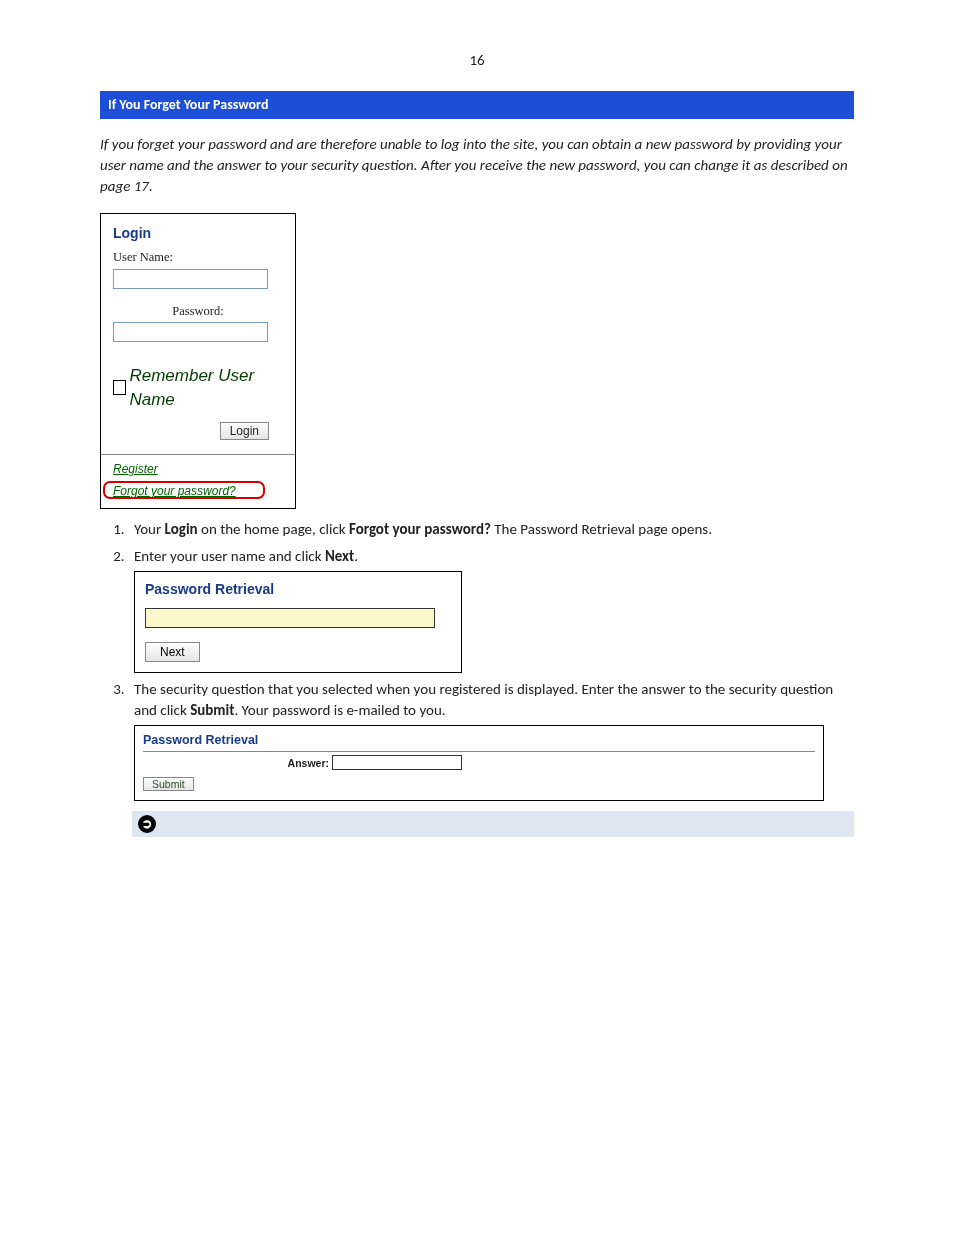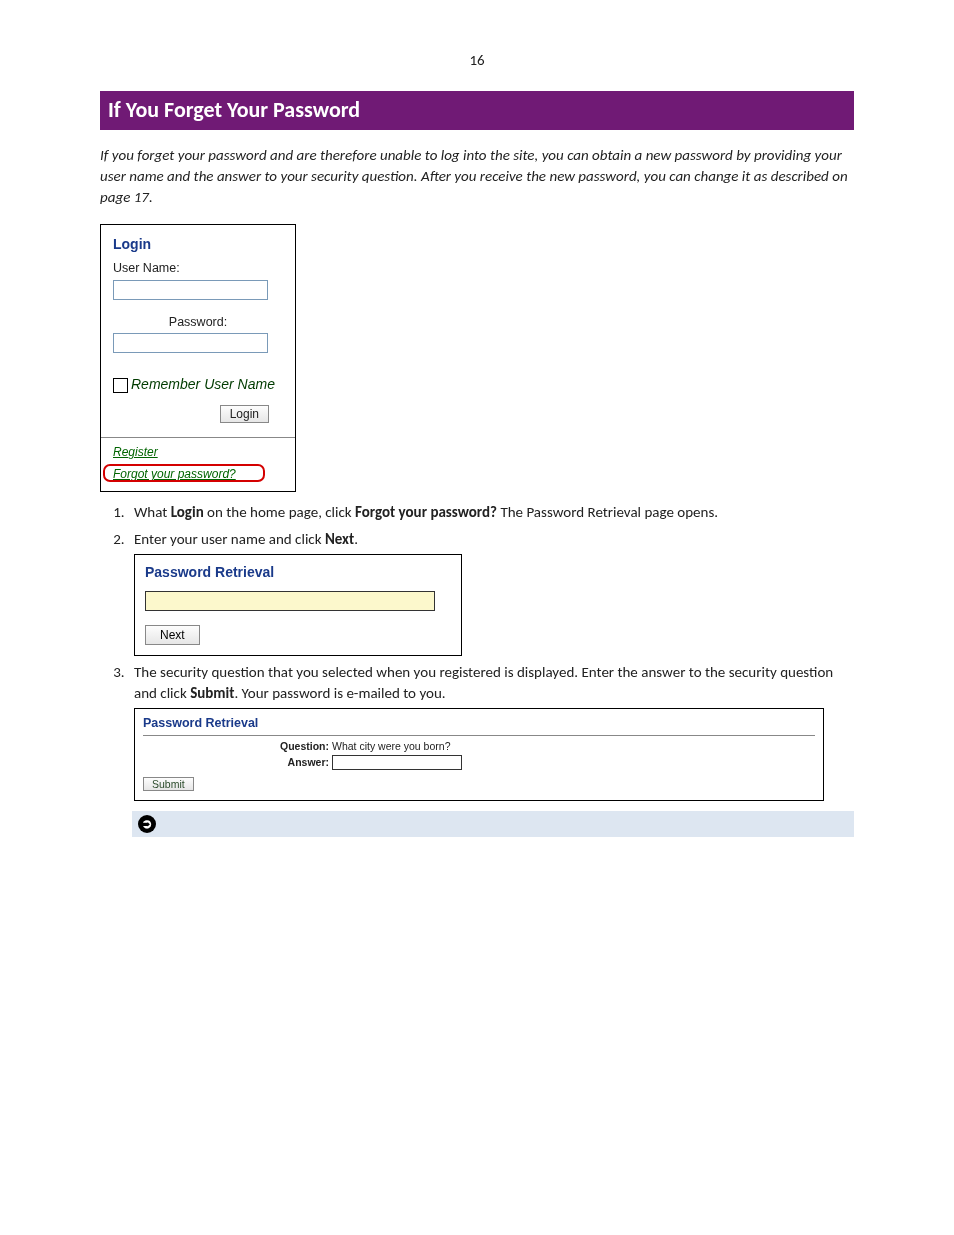--- a/index.html
+++ b/index.html
@@ -10,59 +10,59 @@
       color: #222;
       font-size: 15px;
       line-height: 1.4;
     }
     .page-number {
       text-align: center;
       font-size: 15px;
       margin-bottom: 20px;
     }
     .section-heading {
-      background: #701a75;
+      background: #1d4ed8;
       color: #fff;
       font-weight: bold;
-      font-size: 22px;
+      font-size: 14px;
       padding: 4px 8px;
       margin-bottom: 12px;
     }
     .intro-para { margin-bottom: 16px; font-style: italic; }
     .login-panel {
       border: 1.5px solid #000;
       width: 196px;
       padding: 10px 12px 8px 12px;
       font-family: Tahoma, Arial, sans-serif;
       font-size: 12.5px;
       margin-bottom: 10px;
     }
     .login-heading {
       color: #1a3a8a;
       font-weight: bold;
       font-size: 14px;
       margin-bottom: 2px;
     }
-    .field-label { margin-top: 6px; margin-bottom: 2px; }
+    .field-label { margin-top: 6px; margin-bottom: 2px; font-family: Liberation Serif, serif; }
     .login-panel input.txt {
       width: 155px;
       height: 20px;
       border: 1px solid #7a9ab8;
       background: #fff;
       font-size: 12px;
       padding: 1px 3px;
     }
     .remember-row {
       margin-top: 22px;
       display: flex;
       align-items: center;
       gap: 3px;
       font-style: italic;
       color: #003b00;
-      font-size: 14px;
+      font-size: 17px;
     }
     .remember-row .cb {
       width: 15px; height: 15px;
       border: 1.5px solid #000;
       background: #fff;
       display: inline-block;
     }
     .login-btn-row { text-align: right; margin-top: 10px; padding-right: 14px; }
     .login-btn {
       background: linear-gradient(#fdfdfd,#e6e6e6);
@@ -218,43 +218,39 @@
     <a href="#" class="login-link">Register</a>
   </div>
   <div class="forgot-row">
     <span class="forgot-highlight"></span>
     <a href="#" class="login-link">Forgot your password?</a>
   </div>
 </div>
 
 <ol class="steps">
   <li>
-    <span>What </span><b>Login</b><span> on the home page, click </span><b>Forgot your password?</b><span> The Password Retrieval page opens.</span>
+    <span>Your </span><b>Login</b><span> on the home page, click </span><b>Forgot your password?</b><span> The Password Retrieval page opens.</span>
   </li>
   <li>
     <span>Enter your user name and click </span><b>Next</b><span>.</span>
 
     <div class="panel2">
       <div class="panel2-heading">Password Retrieval</div>
       <input class="yellow" type="text" style="">
       <div>
         <button class="nxt-btn">Next</button>
       </div>
     </div>
   </li>
   <li>
     <span>The security question that you selected when you registered is displayed. Enter the answer to the security question and click </span><b>Submit</b><span>. Your password is e-mailed to you.</span>
 
     <div class="panel3">
       <div class="panel3-heading">Password Retrieval</div>
       <div class="qa-row">
-        <span class="lab">Question:</span>
-        <span>What city were you born?</span>
-      </div>
-      <div class="qa-row">
         <span class="lab">Answer:</span>
         <input class="a-in" type="text" style="">
       </div>
       <button class="sbt-btn">Submit</button>
     </div>
   </li>
 </ol>
 
 <div class="note-box">
   <span class="bullet-icon">➲</span>

